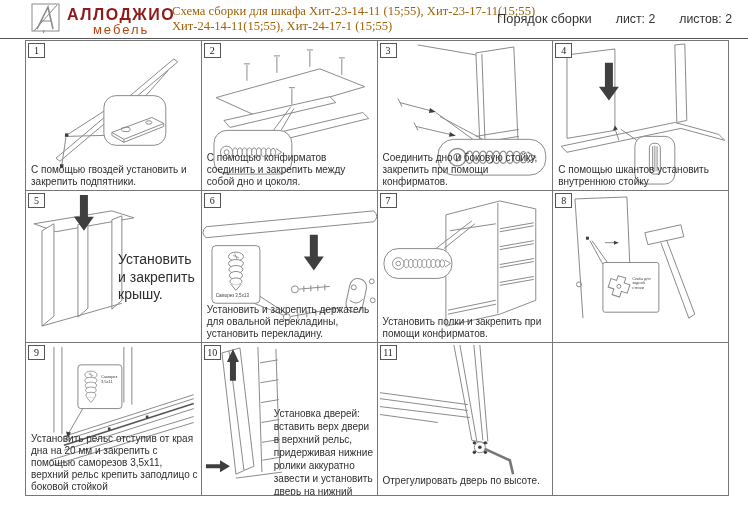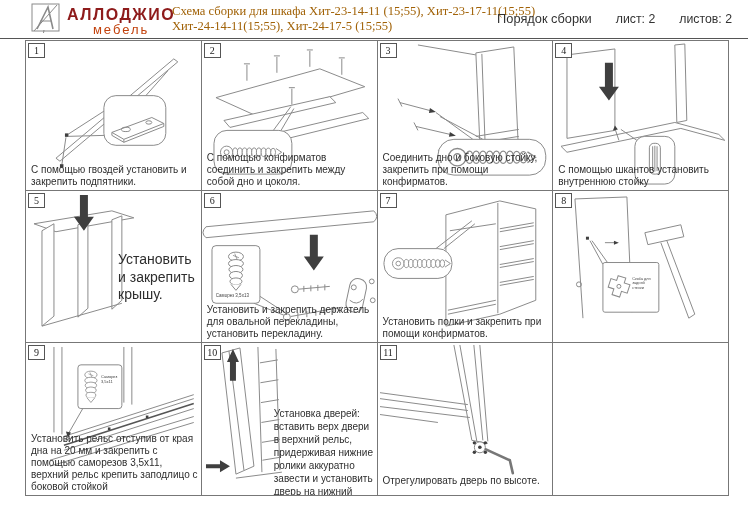--- a/index.html
+++ b/index.html
@@ -84,21 +84,21 @@
       <line x1="9" y1="18" x2="20" y2="18" class="ln"></line>
       <line x1="13" y1="27" x2="12" y2="33" class="ln"></line>
     </svg>
     <div class="brand-wrap">
       <div class="brand">АЛЛОДЖИО</div>
       <div class="brand-sub">мебель</div>
     </div>
   </div>
   <div class="title">
     <div>Схема сборки для шкафа Хит-23-14-11 (15;55), Хит-23-17-11(15;55)</div>
-    <div>Хит-24-14-11(15;55), Хит-24-17-5 (15;55)</div>
+    <div>Хит-24-14-11(15;55), Хит-24-17-1 (15;55)</div>
   </div>
   <div class="order">
     <span class="lbl">Порядок сборки</span>
     <span>лист: 2</span>
     <span>листов: 2</span>
   </div>
 </div>
 
 <div class="grid">
 

